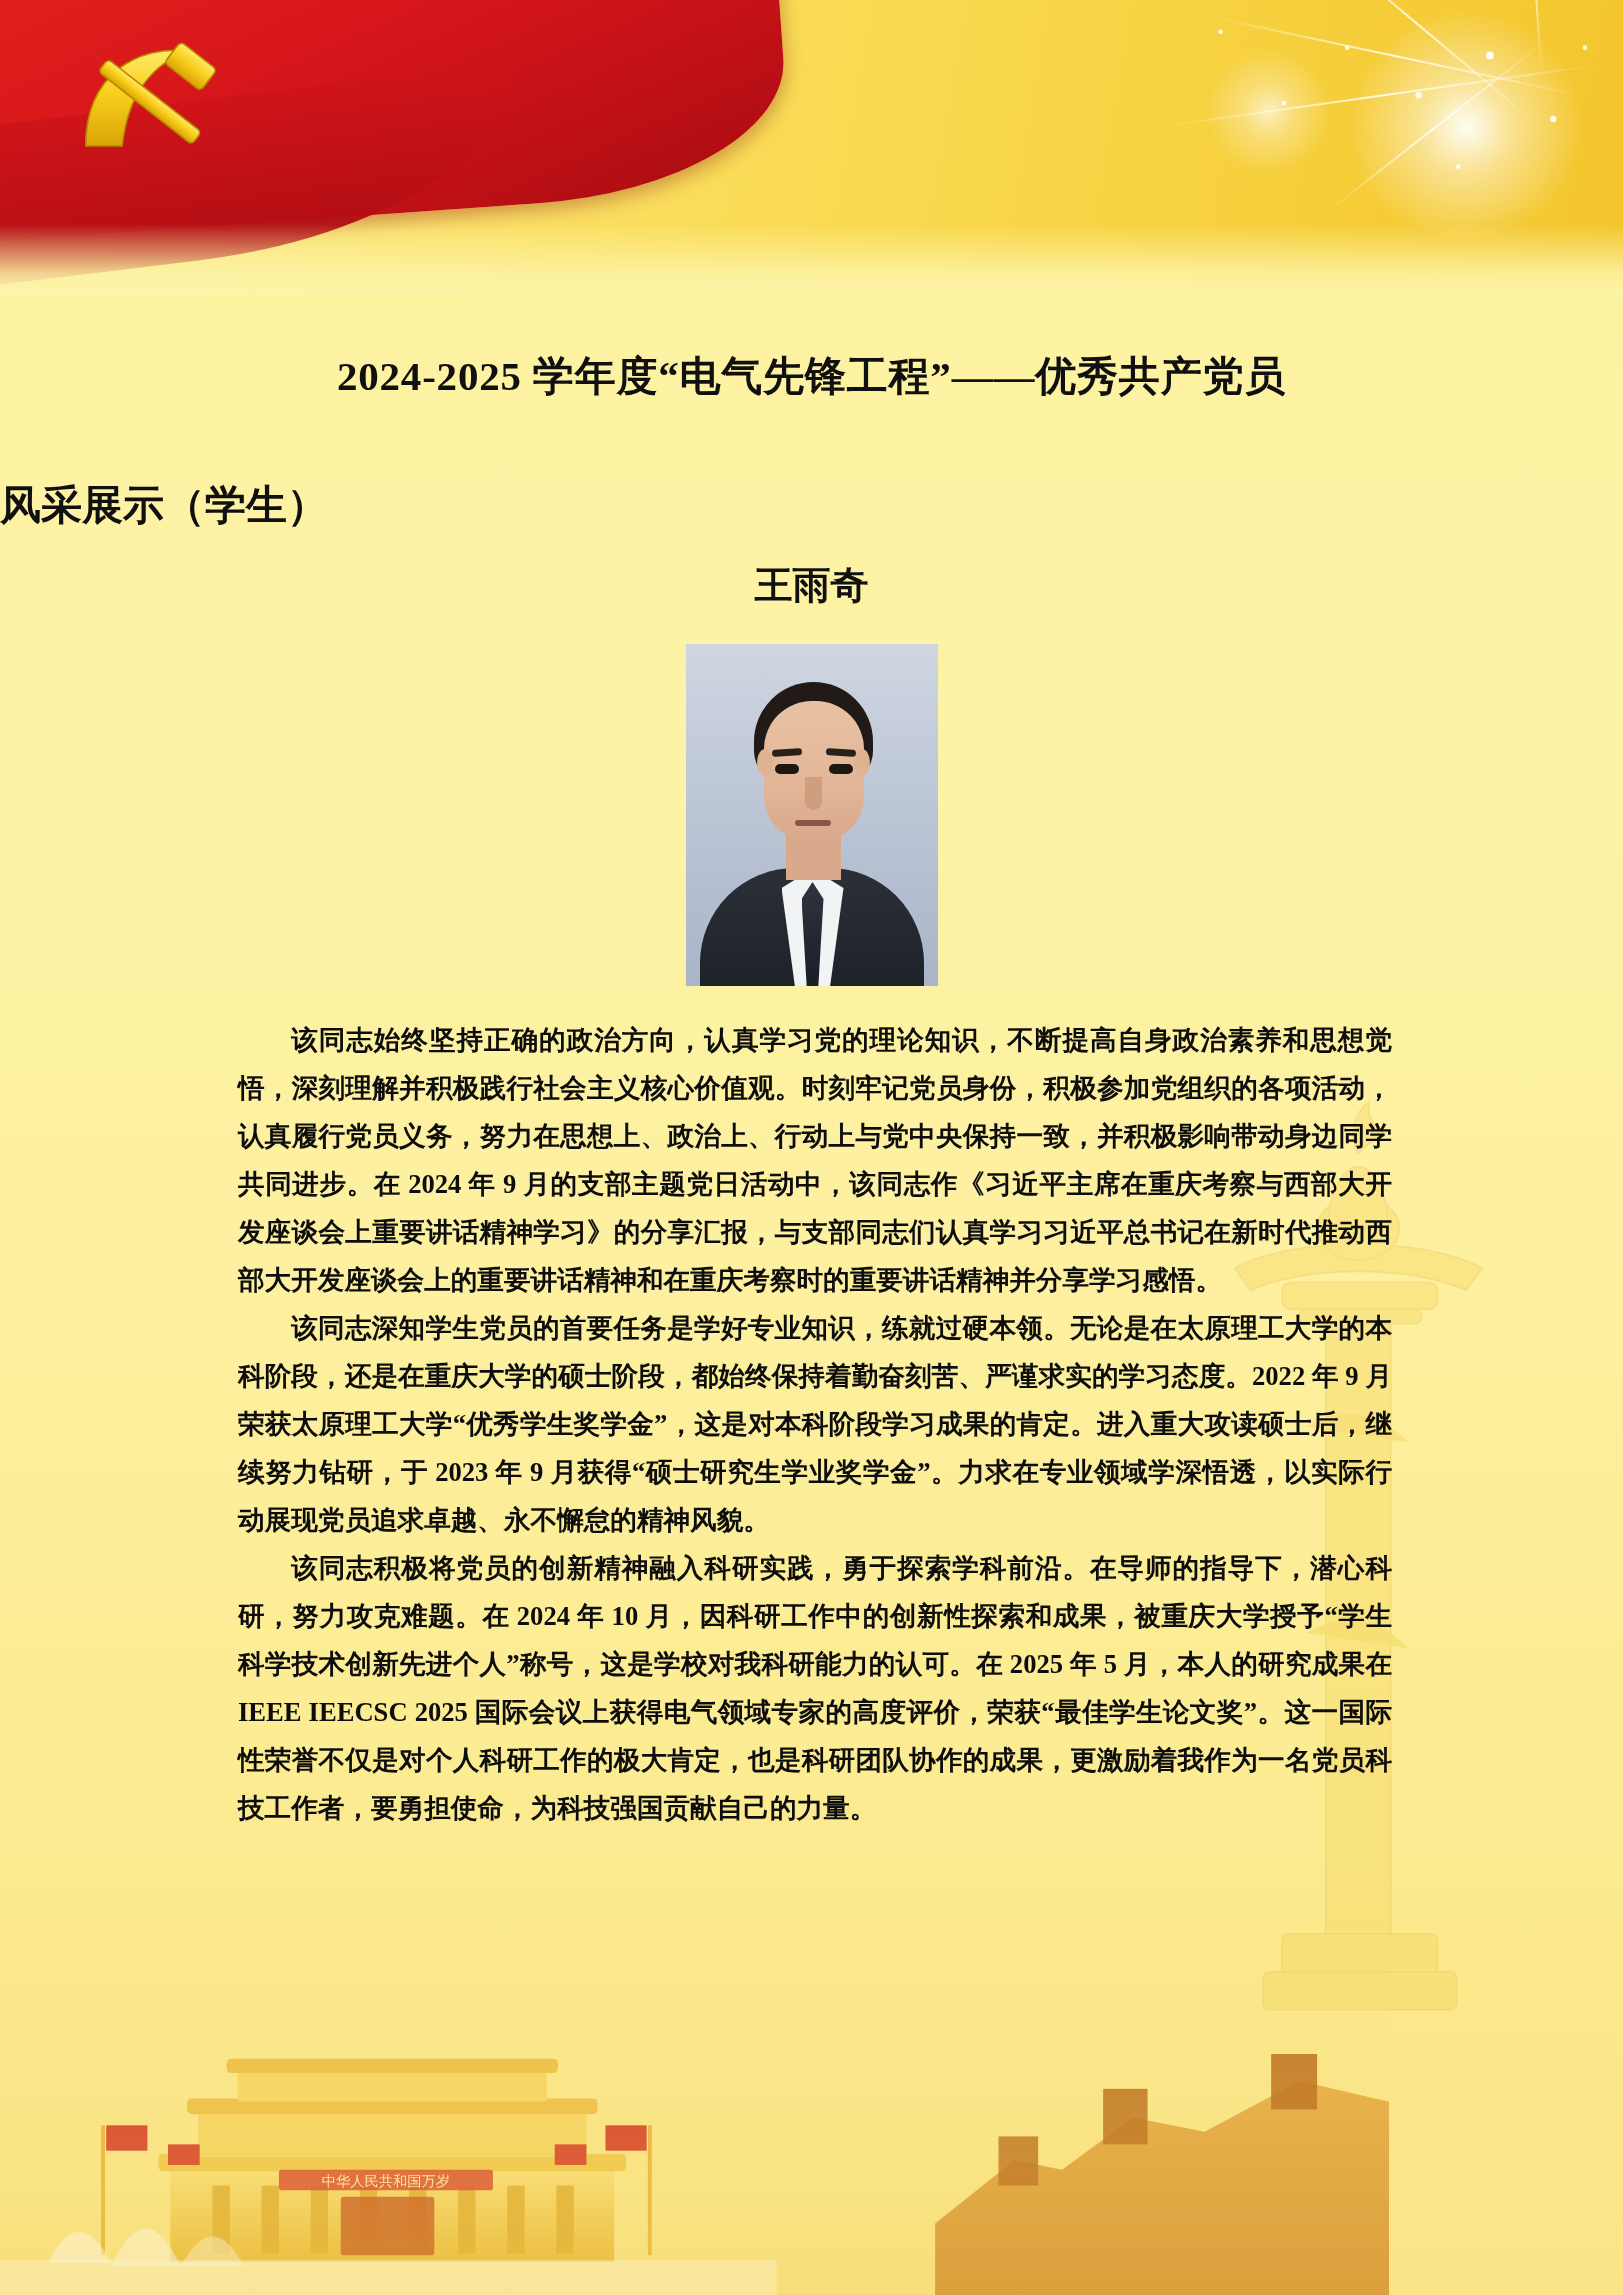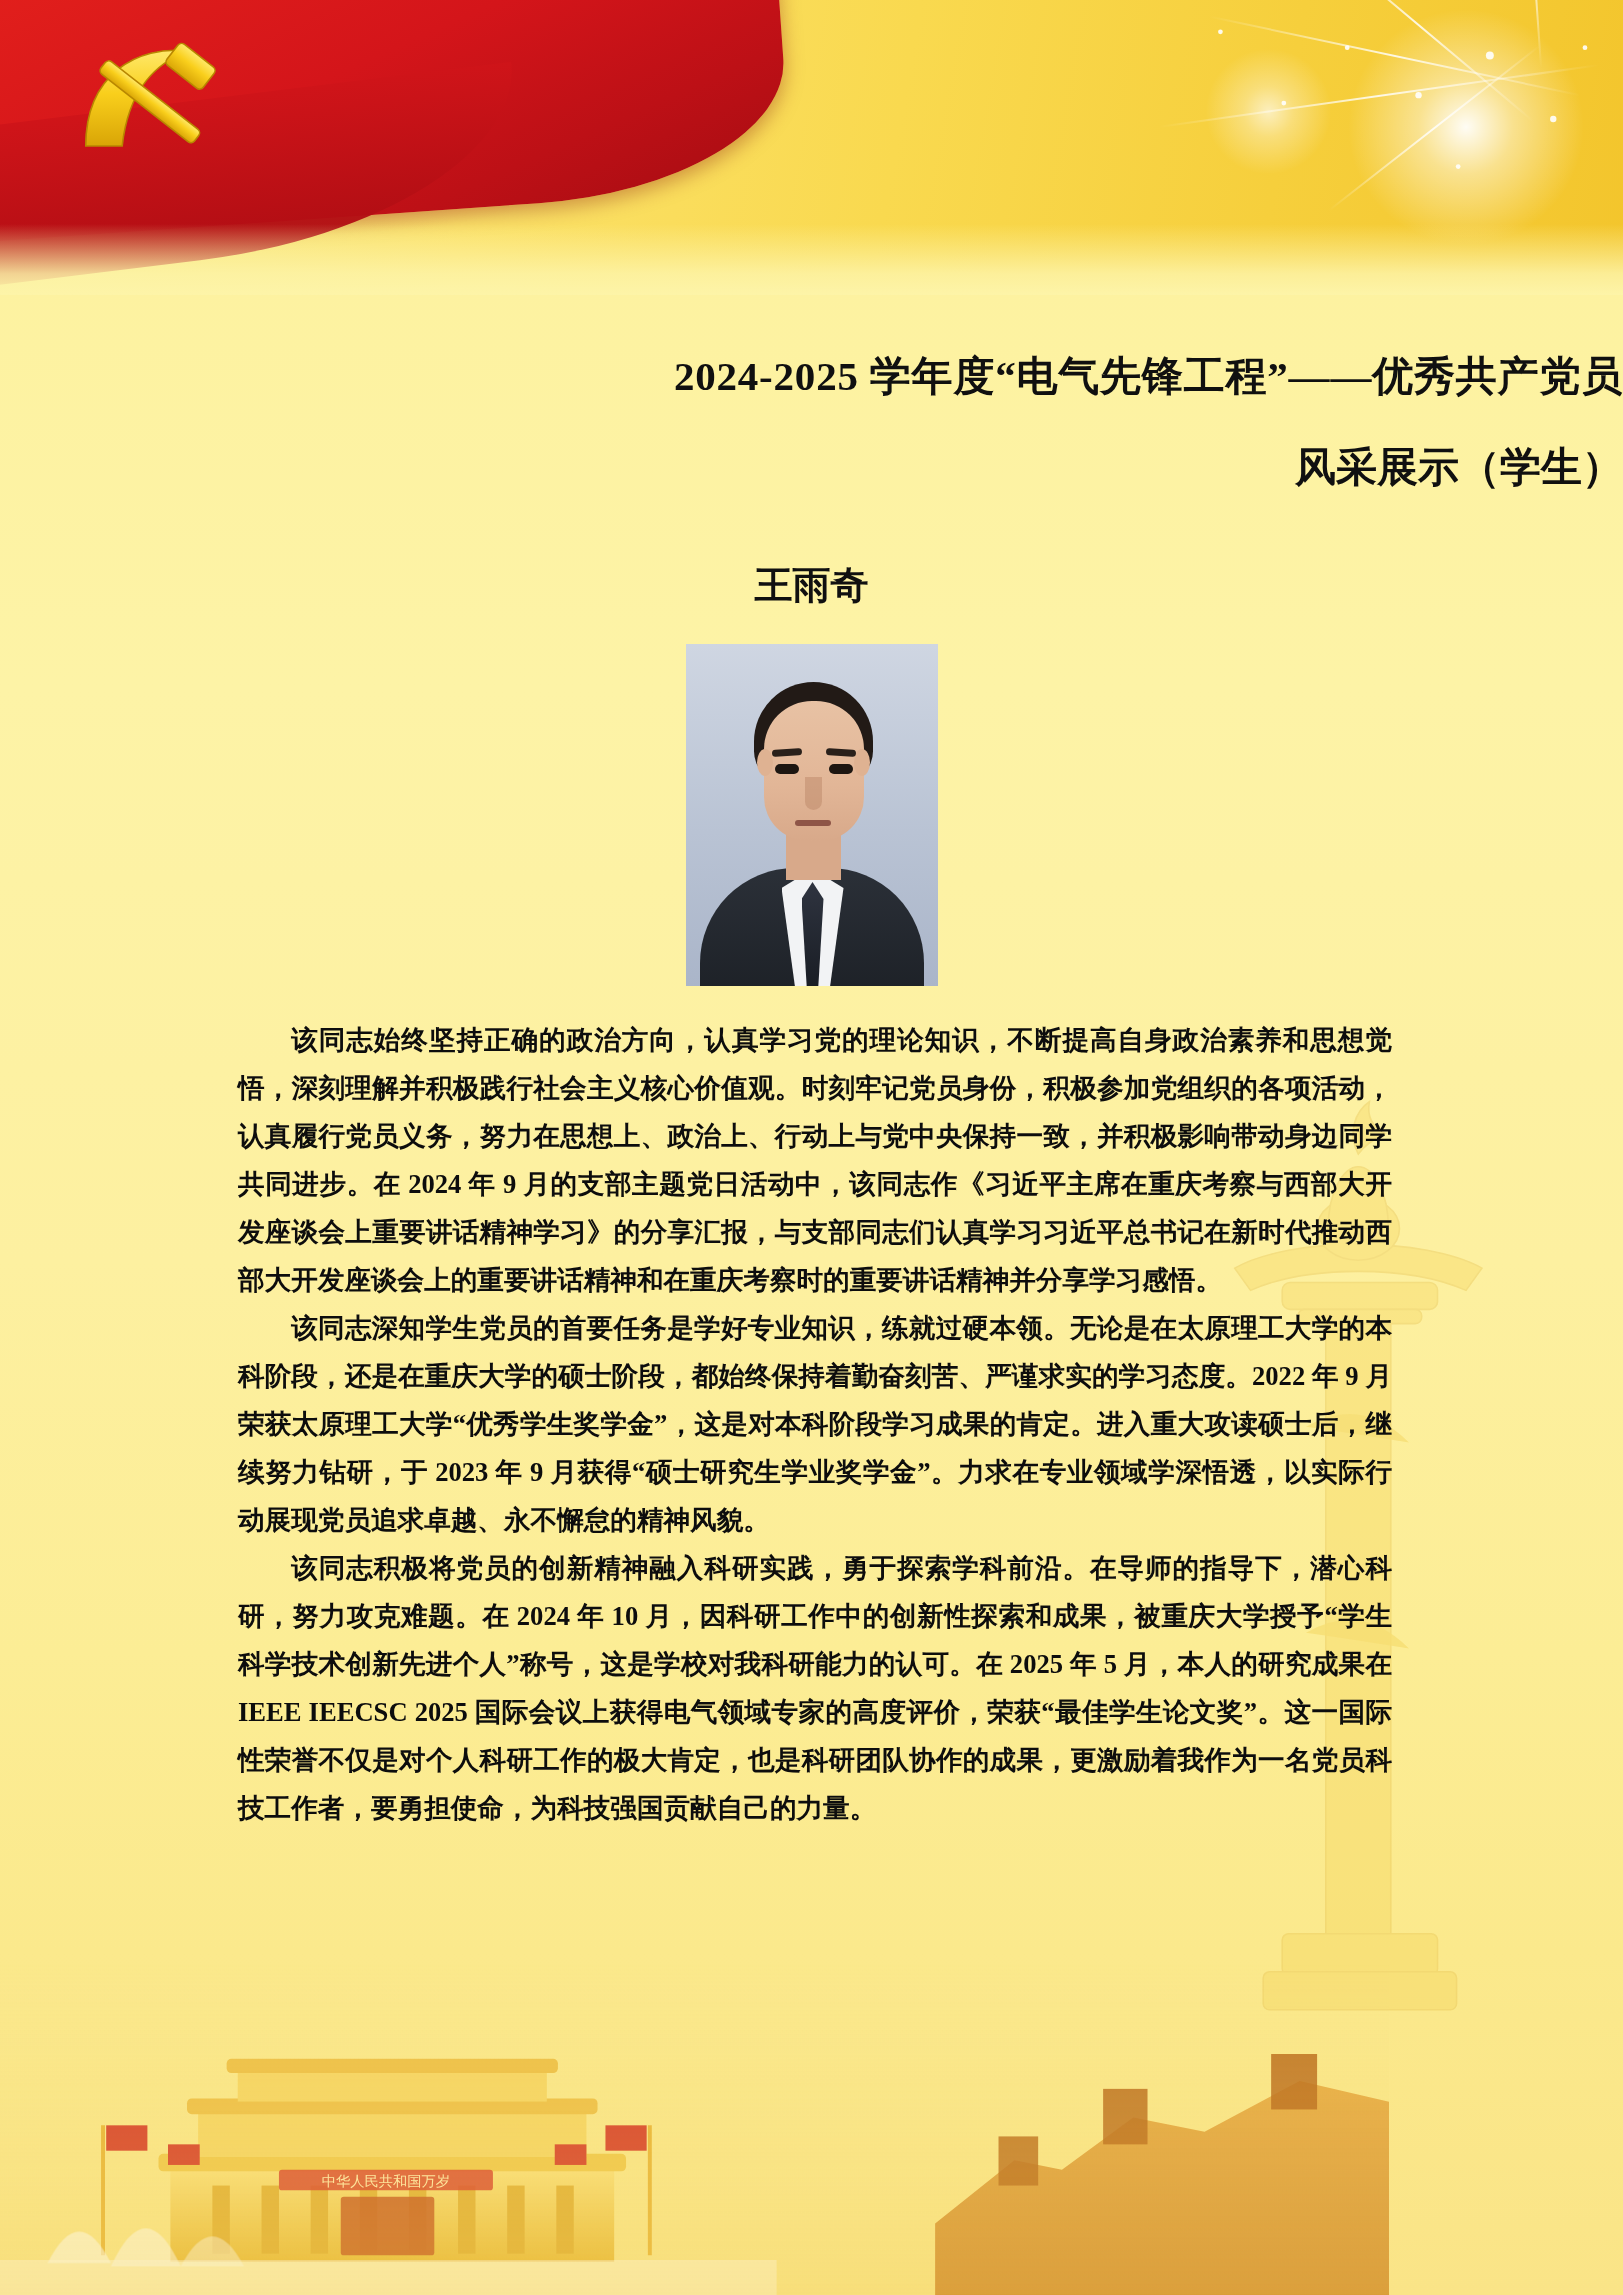--- a/index.html
+++ b/index.html
@@ -110,30 +110,30 @@
   
   .content {
     position: absolute;
     left: 0; top: 0;
     width: 1623px;
     padding: 0;
   }
   .title {
     position: absolute;
     top: 349px; left: 0; width: 1623px;
-    text-align: right;
+    text-align: center;
     font-size: 41px;
     font-weight: bold;
     letter-spacing: 0.8px;
     color: #101010;
   }
   .title2 {
     position: absolute;
-    top: 440px; left: 0; width: 1623px;
-    text-align: right;
+    top: 478px; left: 0; width: 1623px;
+    text-align: left;
     font-size: 41px;
     font-weight: bold;
     color: #101010;
   }
   .person-name {
     position: absolute;
     top: 560px; left: 0; width: 1623px;
     text-align: center;
     font-size: 38px;
     font-weight: bold;

